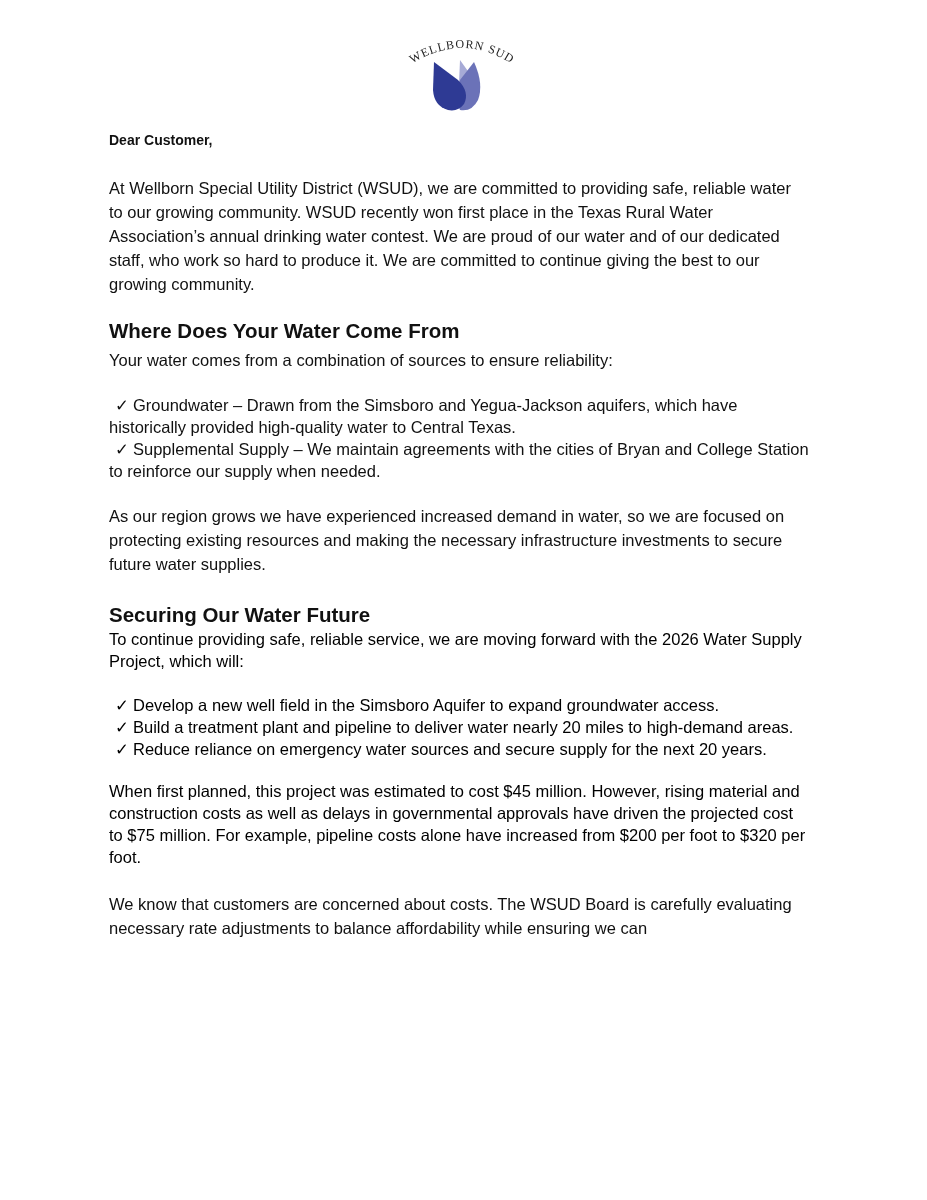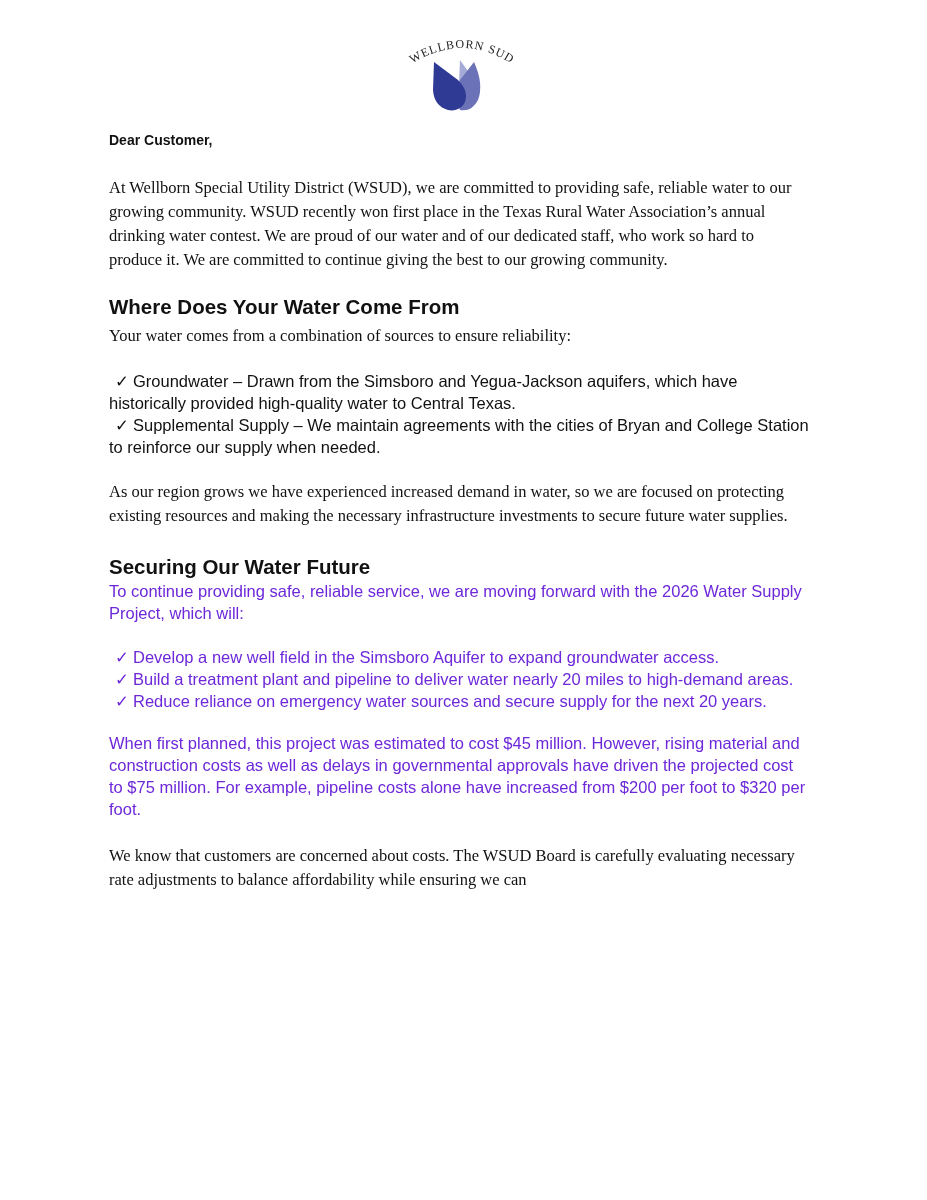--- a/index.html
+++ b/index.html
@@ -1,21 +1,21 @@
 <!DOCTYPE html>
 <html><head>
 <meta charset="utf-8">
 <style>
   html, body { margin: 0; padding: 0; background: #ffffff; }
   body { width: 927px; height: 1200px; position: relative; overflow: hidden;
          font-family: "Liberation Sans", sans-serif; color: #111111; }
   .logo { position: absolute; left: 392px; top: 28px; width: 140px; height: 90px; }
   .content { position: absolute; left: 109px; top: 128px; width: 700px; }
-  .p { font-size: 16.5px; line-height: 24px; margin: 0; font-family: Liberation Serif, serif; }
-  .gray { color: #6d28d9; }
+  .p { font-size: 16.5px; line-height: 24px; margin: 0; }
+  .gray { color: #000000; }
   .salutation { font-weight: bold; font-size: 14px; margin: 0; line-height: 24px; }
   .h2 { font-weight: bold; font-size: 20.5px; margin: 0; line-height: 26px; color: #111; }
   b { font-weight: normal; }
   .check { display: inline-block; width: 18px; padding-left: 6px; }
   .item { font-size: 16.5px; line-height: 22px; margin: 0; }
 </style>
 </head>
 <body>
 
 <div class="logo">

